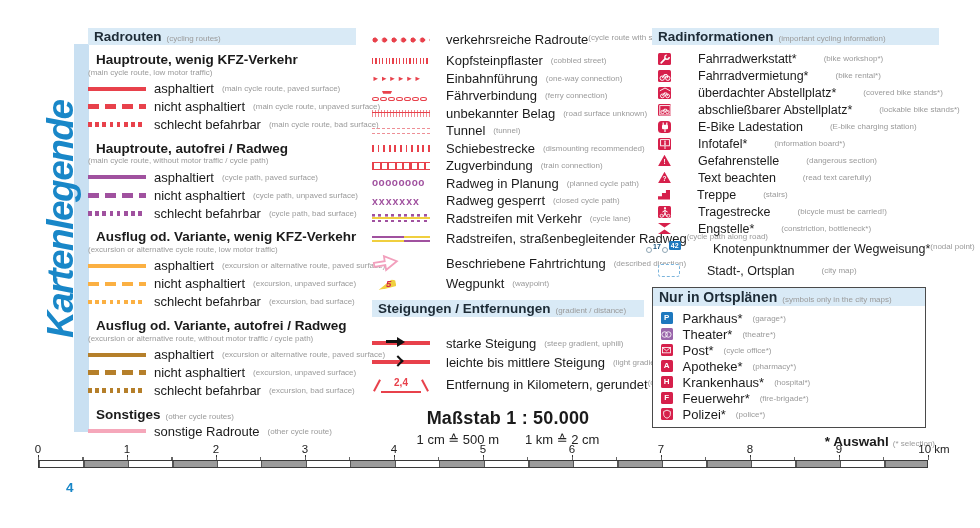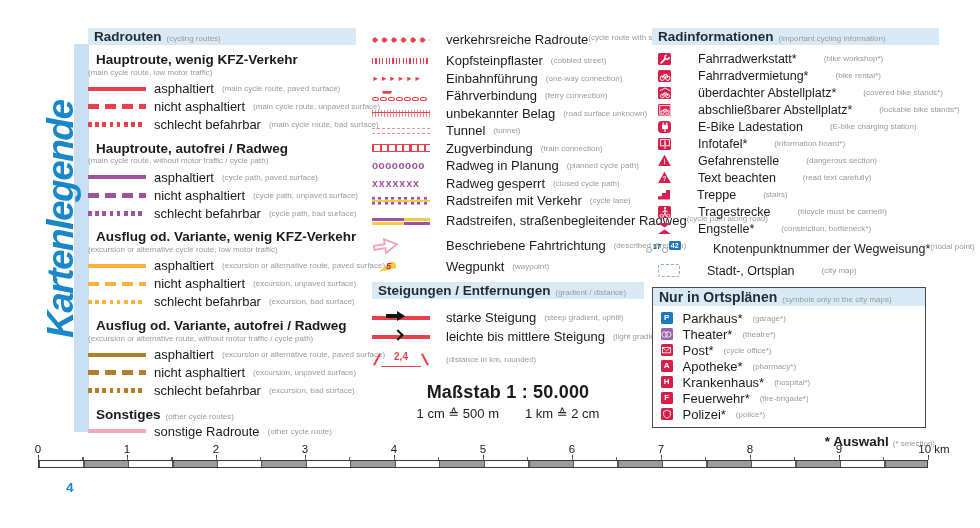--- a/index.html
+++ b/index.html
@@ -296,20 +296,27 @@
     </div>
   <div class="row">
     <span class="sym">
         <span class="tunnel"></span>
       </span>
     <span class="lbl">Tunnel</span>
     <span class="note">(tunnel)</span>
     </div>
   <div class="row">
     <span class="sym">
+        <span class="push"></span>
+      </span>
+    <span class="lbl">Schiebestrecke</span>
+    <span class="note">(dismounting recommended)</span>
+    </div>
+  <div class="row">
+    <span class="sym">
         <span class="train"></span>
       </span>
     <span class="lbl">Zugverbindung</span>
     <span class="note">(train connection)</span>
     </div>
   <div class="row">
     <span class="sym">
         <span class="glyph g-planned">oooooooo</span>
       </span>
     <span class="lbl">Radweg in Planung</span>
@@ -356,21 +363,21 @@
         <b class="wpn">5</b>
       </span>
     <span class="lbl">Wegpunkt</span>
     <span class="note">(waypoint)</span>
     </div>
 
   <header class="hbar" style="margin-top:7px">
     <b>Steigungen / Entfernungen</b>
     <i class="note">(gradient / distance)</i>
   </header>
-  <div class="row" style="height:19px;margin-top:9px">
+  <div class="row" style="height:19px;margin-top:17px">
     <span class="sym">
       <span class="grad">
           <span class="arr-steep"></span>
         </span>
       </span>
     <span class="lbl">starke Steigung</span>
     <span class="note">(steep gradient, uphill)</span>
     </div>
   <div class="row" style="height:19px">
     <span class="sym">
@@ -382,20 +389,21 @@
     <span class="note">(light gradient, uphill)</span>
     </div>
   <div class="row row2" style="height:28px">
     <span class="sym">
       <span class="dist">
           <span class="dnum">2,4</span>
           <span class="dline"></span>
         </span>
       </span>
     <span class="txt">
+        <span class="lbl">Entfernung in Kilometern, gerundet</span>
       <span class="note">(distance in km, rounded)</span>
       </span>
     </div>
 
   <div class="scaletitle">Maßstab 1 : 50.000</div>
   <div class="scalesub">
     <span>1 cm ≙ 500 m</span>
     <span>1 km ≙ 2 cm</span>
   </div>
 </section>

